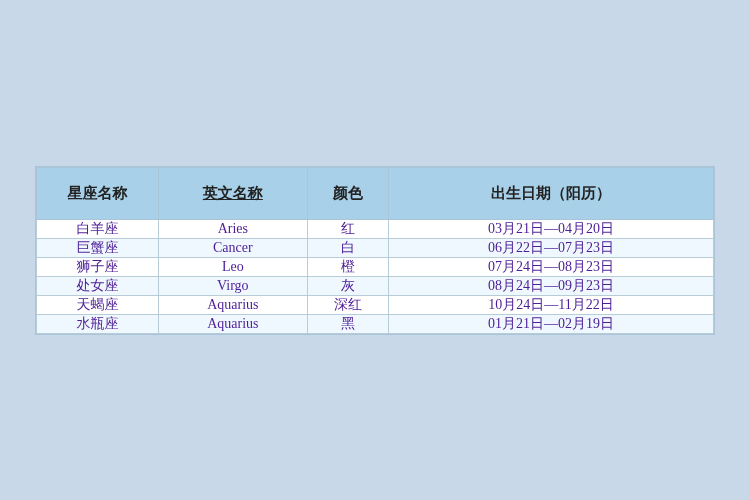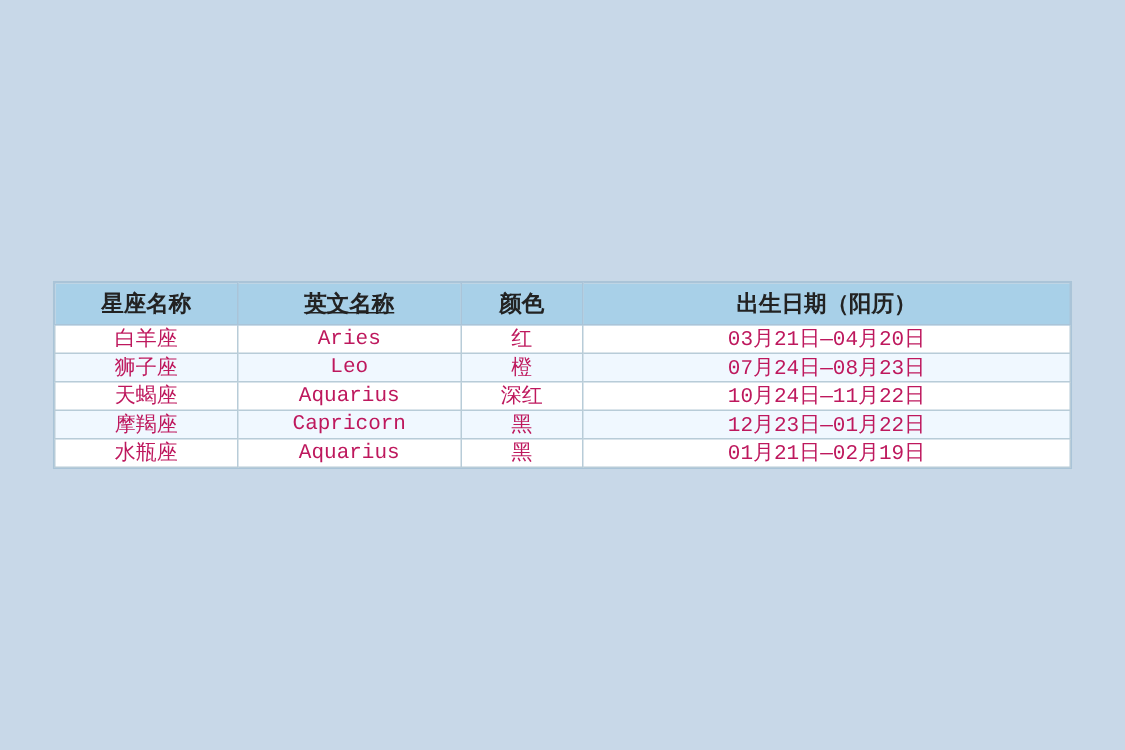--- a/index.html
+++ b/index.html
@@ -19,40 +19,39 @@
     }
     table {
       width: 100%;
       border-collapse: collapse;
     }
     thead tr {
       background: #a8d0e8;
     }
     thead th {
       border: 1px solid #aac4d8;
-      padding: 4px 10px;
+      padding: 16px 10px;
       text-align: center;
       font-size: 15px;
       font-weight: bold;
       color: #222;
       margin-top: 32px;
     }
     tbody tr {
       background: #fff;
     }
     tbody tr:nth-child(even) {
       background: #f0f8ff;
     }
     tbody td {
       border: 1px solid #b8ccd8;
       padding: 0 10px;
       text-align: center;
       font-size: 14px;
-      color: #be185d;
-      font-family: Liberation Mono, monospace;
+      color: #4c1d95;
     }
     .col-chinese { width: 18%; }
     .col-english { width: 22%; text-decoration: underline; }
     .col-color   { width: 12%; }
     .col-date    { width: 48%; }
   </style>
 </head>
 <body>
 
 <div class="table-container">
@@ -66,36 +65,42 @@
       </tr>
     </thead>
     <tbody id="table-body">
     <tr>
           <td>白羊座</td>
           <td>Aries</td>
           <td>红</td>
           <td>03月21日—04月20日</td>
         </tr>
         <tr>
+          <td>巨蟹座</td>
+          <td>Cancer</td>
+          <td>白</td>
+          <td>06月22日—07月23日</td>
+        </tr>
+        <tr>
           <td>狮子座</td>
           <td>Leo</td>
           <td>橙</td>
           <td>07月24日—08月23日</td>
         </tr>
         <tr>
+          <td>处女座</td>
+          <td>Virgo</td>
+          <td>灰</td>
+          <td>08月24日—09月23日</td>
+        </tr>
+        <tr>
           <td>天蝎座</td>
           <td>Aquarius</td>
           <td>深红</td>
           <td>10月24日—11月22日</td>
-        </tr>
-        <tr>
-          <td>摩羯座</td>
-          <td>Capricorn</td>
-          <td>黑</td>
-          <td>12月23日—01月22日</td>
         </tr>
         <tr>
           <td>水瓶座</td>
           <td>Aquarius</td>
           <td>黑</td>
           <td>01月21日—02月19日</td>
         </tr>
       </tbody>
   </table>
 </div>

